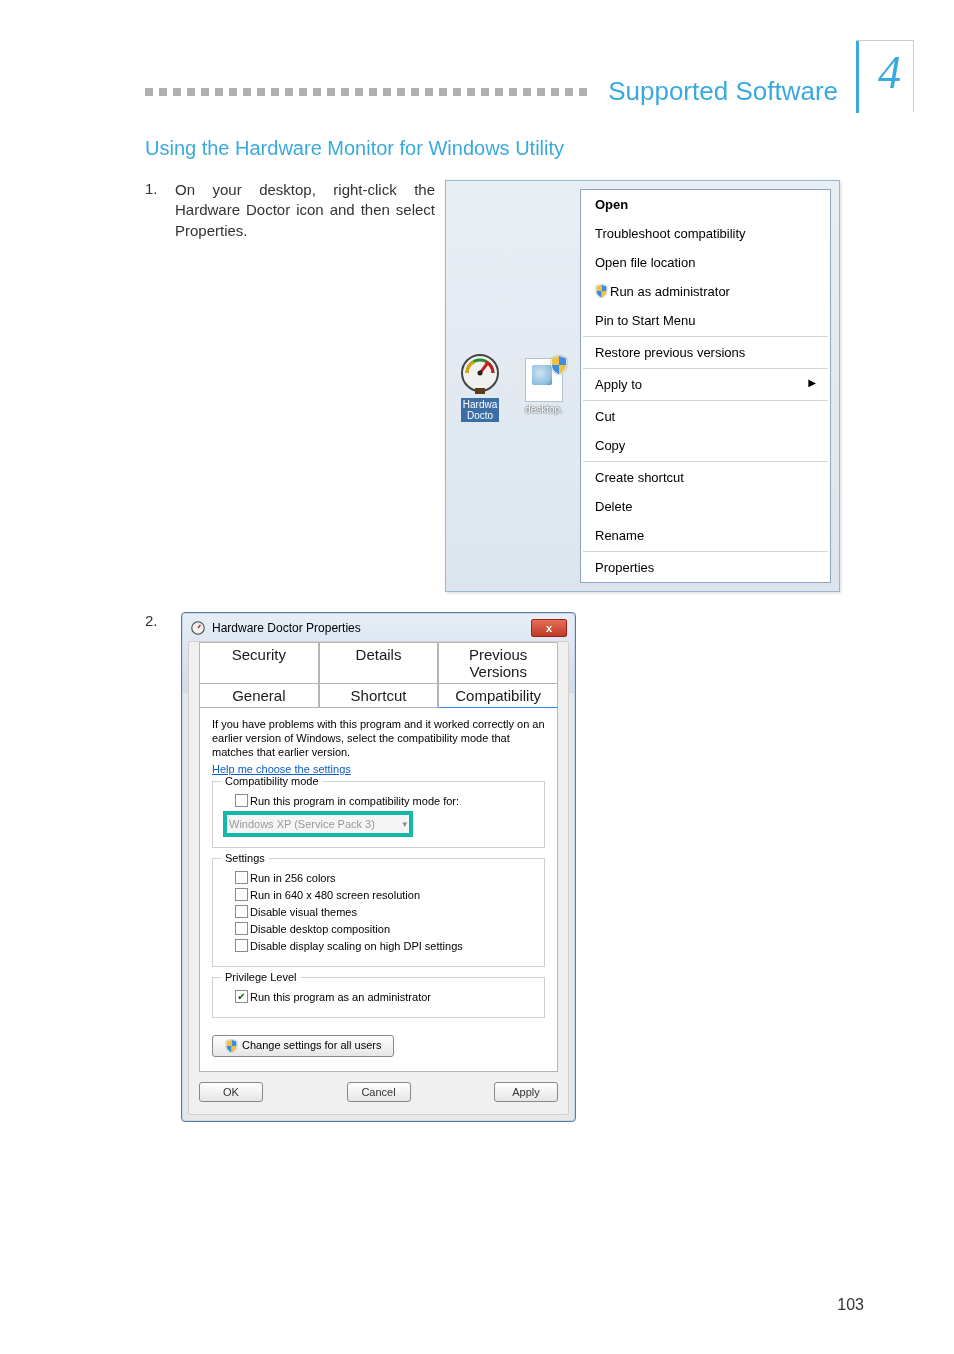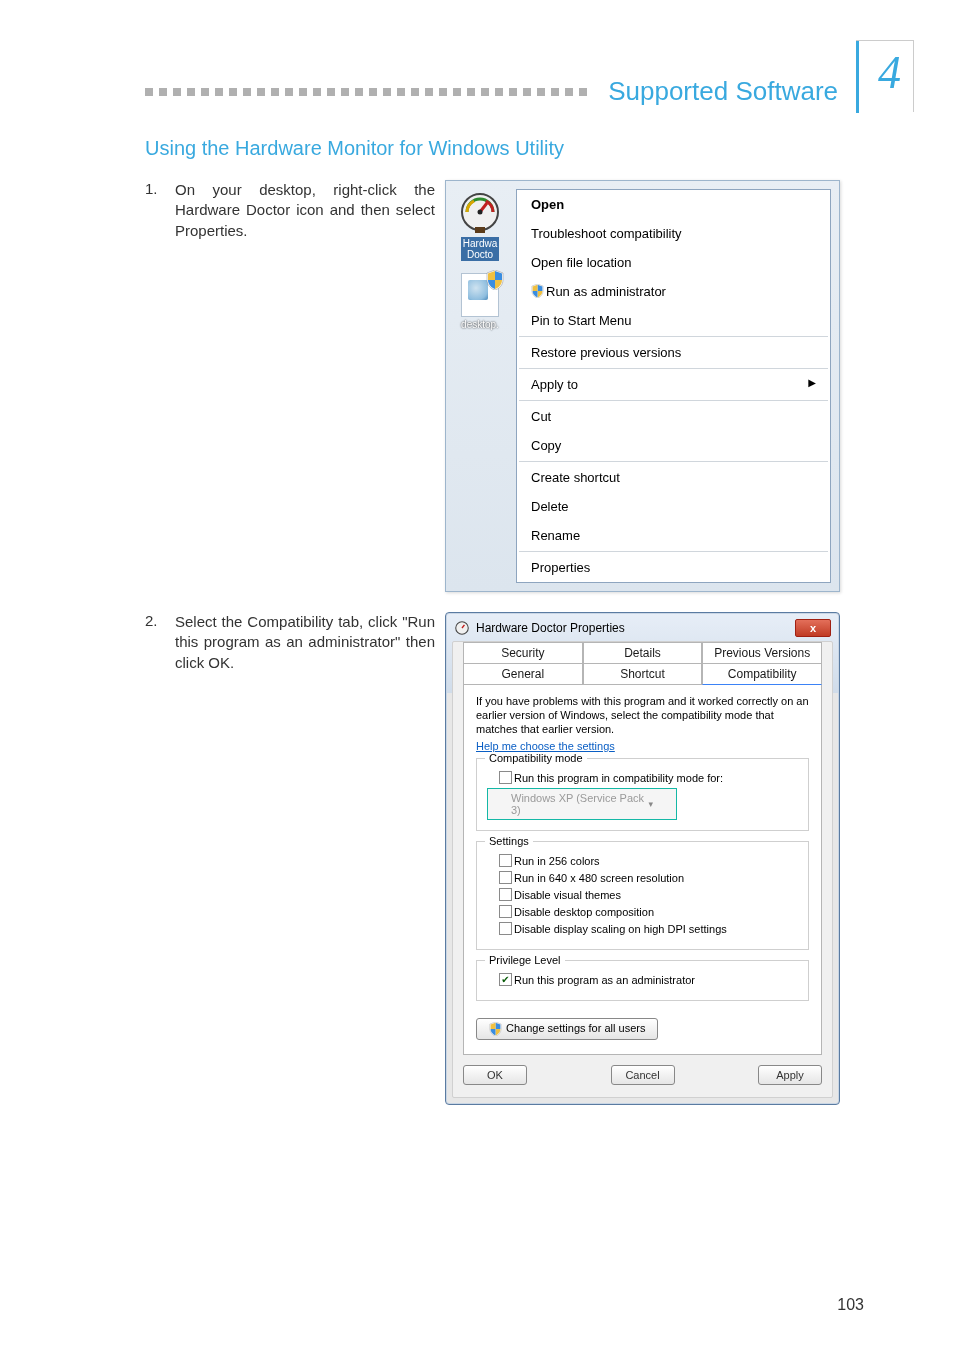--- a/index.html
+++ b/index.html
@@ -97,21 +97,21 @@
     border: 1px solid #9db5cc;
     background: linear-gradient(#e8eef4,#dce5ee);
     padding: 8px;
     display: flex;
     gap: 10px;
     width: 395px;
     box-shadow: 1px 1px 3px rgba(0,0,0,.15);
   }
   .ctx-icons {
     display: flex;
-    flex-direction: column;
+    flex-direction: row;
     gap: 12px;
     align-items: center;
   }
   .desk-icon {
     width: 52px;
     text-align: center;
     font-size: 10px;
     color: #fff;
   }
   .desk-icon .icon-box {
@@ -200,21 +200,21 @@
   .dlg-body {
     background:#f0f0f0;
     margin:0 6px 6px;
     padding: 0 10px 12px;
     border:1px solid #d0d0d0;
     border-radius:2px;
   }
   .tabs {
     display:grid;
     grid-template-columns: repeat(3, 1fr);
-    font-size:12px;
+    font-size:15px;
     color:#1a1a1a;
   }
   .tabs .tab {
     background:#fff;
     border:1px solid #b5b5b5;
     text-align:center;
     padding:3px 2px;
   }
   .tabs .tab.row2 { margin-top:-1px; }
   .tabs .tab.active {
@@ -254,25 +254,25 @@
     width:13px;height:13px;
     border:1px solid #8a8a8a;
     background:#fff;
     display:flex;align-items:center;justify-content:center;
     font-size:10px;
     color:#0b5d0b;
   }
   .chk-box.checked::after { content:"✔"; }
   .combo {
     width:190px;
-    border:1px solid #14b8a6;
+    border:4px solid #14b8a6;
     background:#f5f5f5;
     color:#9a9a9a;
     font-size:11px;
-    padding:3px 23px;
+    padding:3px 2px;
     display:flex;
     align-items:center;
     justify-content:space-between;
   }
   .btn {
     border:1px solid #888;
     background:linear-gradient(#fff,#e5e5e5);
     border-radius:3px;
     font-size:11px;
     padding:3px 12px;
@@ -412,21 +412,20 @@
           <div class="item">Rename</div>
           <div class="sep"></div>
           <div class="item">Properties</div>
         </div>
       </div>
     </div>
   </div>
 
   <div class="step-row">
     <div class="step-num">2.</div>
-    <div class="step-text">Select the Compatibility tab, click "Run this program as an administrator" then click OK.</div>
     <div class="step-figure">
       <div class="dlg-outer">
         <div class="dlg-titlebar">
           <span class="t-icon">
             <svg viewBox="0 0 46 46" width="16" height="16">
               <circle cx="23" cy="23" r="18" fill="#f0f0f0" stroke="#444" stroke-width="3"></circle>
               <line x1="23" y1="23" x2="30" y2="14" stroke="#c02020" stroke-width="4"></line>
             </svg>
           </span>
           <span>Hardware Doctor Properties</span>

